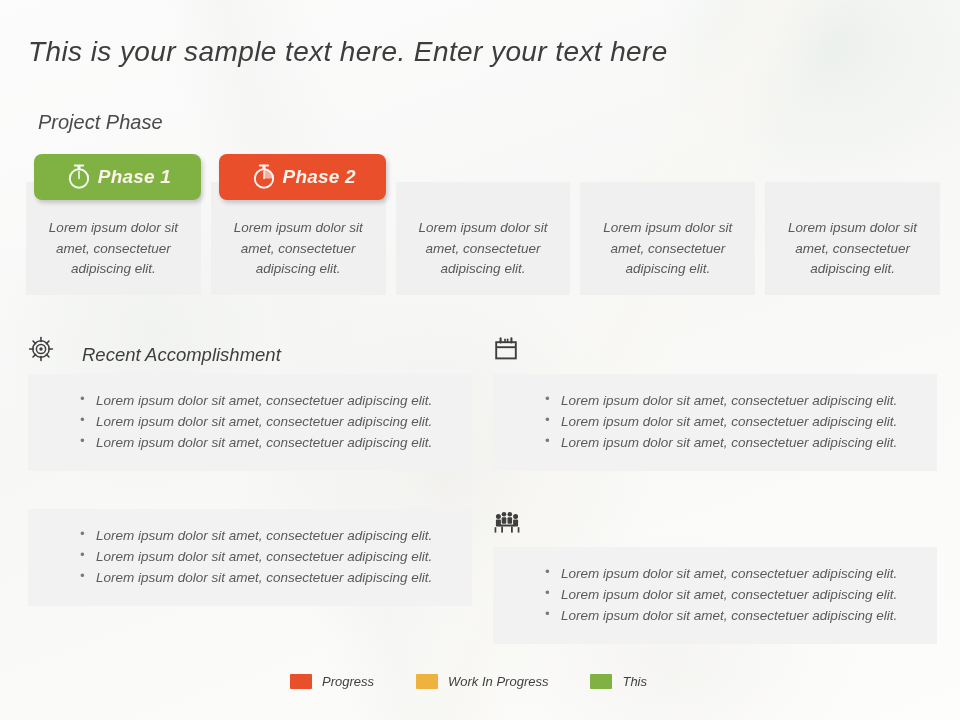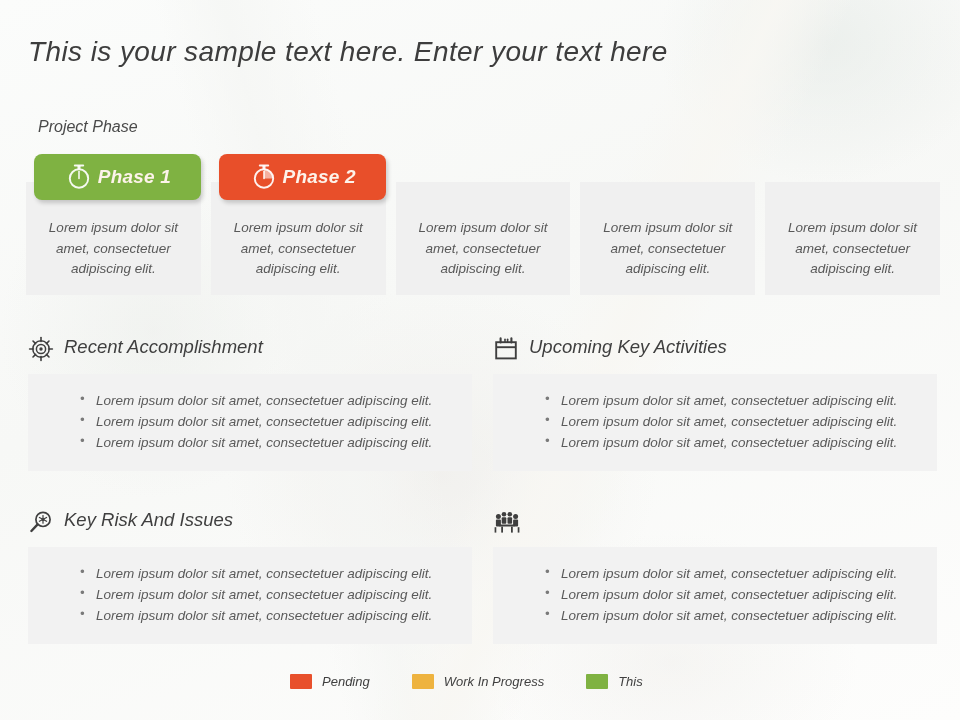--- a/index.html
+++ b/index.html
@@ -47,22 +47,22 @@
     letter-spacing: 0.4px;
     color: #3d3d3d;
     font-weight: 400;
     white-space: nowrap;
   }
 
   
   .phase-label {
     position: absolute;
     left: 38px;
-    top: 118px;
-    font-size: 16px;
+    top: 111px;
+    font-size: 20px;
     color: #4a4a4a;
     font-weight: 400;
   }
 
   .phase-row {
     position: absolute;
     left: 26px;
     top: 148px;
     width: 914px;
     display: flex;
@@ -107,22 +107,22 @@
     letter-spacing: 0.2px;
   }
   .phase-head svg { display: block; }
 
   
   .section {
     position: absolute;
   }
   .sec-head {
     display: flex;
-    align-items: flex-start;
-    gap: 10px;
+    align-items: flex-end;
+    gap: 28px;
     margin-bottom: 8px;
   }
   .sec-title {
     font-size: 18.5px;
     color: #3f3f3f;
     font-weight: 400;
     white-space: nowrap;
   }
   .sec-icon { display: block; flex: 0 0 auto; }
   .sec-panel {
@@ -259,44 +259,30 @@
   <div class="section" id="section-1" style="left:493px; top:336px; width:444px;">
       <div class="sec-head">
         <span class="sec-icon"><svg width="26" height="26" viewBox="0 0 26 26" aria-hidden="true">
             <rect x="3.2" y="6.2" width="19.6" height="16.2" fill="none" stroke="#3f3f3f" stroke-width="1.9"></rect>
             <line x1="3.2" y1="11.2" x2="22.8" y2="11.2" stroke="#3f3f3f" stroke-width="1.9"></line>
             <line x1="7.6" y1="2.4" x2="7.6" y2="6.4" stroke="#3f3f3f" stroke-width="2.1" stroke-linecap="round"></line>
             <line x1="18.4" y1="2.4" x2="18.4" y2="6.4" stroke="#3f3f3f" stroke-width="2.1" stroke-linecap="round"></line>
             <line x1="12" y1="3.2" x2="12" y2="5.4" stroke="#3f3f3f" stroke-width="1.6" stroke-linecap="round"></line>
             <line x1="14.6" y1="3.2" x2="14.6" y2="5.4" stroke="#3f3f3f" stroke-width="1.6" stroke-linecap="round"></line>
           </svg></span>
-        <span class="sec-title">Upcoming Key Activities</span>
       </div>
       <div class="sec-panel">
         <ul>
           <li>Lorem ipsum dolor sit amet, consectetuer adipiscing elit.</li>
           <li>Lorem ipsum dolor sit amet, consectetuer adipiscing elit.</li>
           <li>Lorem ipsum dolor sit amet, consectetuer adipiscing elit.</li>
         </ul>
       </div>
     </div>
   <div class="section" id="section-2" style="left:28px; top:509px; width:444px;">
-      <div class="sec-head">
-        <span class="sec-icon"><svg width="26" height="26" viewBox="0 0 26 26" aria-hidden="true">
-            <circle cx="15" cy="10.4" r="7.1" fill="none" stroke="#3f3f3f" stroke-width="1.7"></circle>
-            <line x1="9.6" y1="15.4" x2="3.4" y2="22" stroke="#3f3f3f" stroke-width="2.4" stroke-linecap="round"></line>
-            <g stroke="#3f3f3f" stroke-width="1.2" stroke-linecap="round">
-              <line x1="15" y1="6.6" x2="15" y2="14.2"></line>
-              <line x1="11.4" y1="8.5" x2="18.6" y2="12.3"></line>
-              <line x1="18.6" y1="8.5" x2="11.4" y2="12.3"></line>
-            </g>
-            <circle cx="15" cy="10.4" r="1.5" fill="#3f3f3f"></circle>
-          </svg></span>
-        <span class="sec-title">Key Risk And Issues</span>
-      </div>
       <div class="sec-panel">
         <ul>
           <li>Lorem ipsum dolor sit amet, consectetuer adipiscing elit.</li>
           <li>Lorem ipsum dolor sit amet, consectetuer adipiscing elit.</li>
           <li>Lorem ipsum dolor sit amet, consectetuer adipiscing elit.</li>
         </ul>
       </div>
     </div>
   <div class="section" id="section-3" style="left:493px; top:509px; width:444px;">
       <div class="sec-head">
@@ -323,21 +309,21 @@
           <li>Lorem ipsum dolor sit amet, consectetuer adipiscing elit.</li>
           <li>Lorem ipsum dolor sit amet, consectetuer adipiscing elit.</li>
           <li>Lorem ipsum dolor sit amet, consectetuer adipiscing elit.</li>
         </ul>
       </div>
     </div>
 
   <div class="legend" id="legend">
       <div class="legend-item">
         <span class="swatch" style="background:#e8502c"></span>
-        <span class="legend-label">Pending</span>
+        <span class="legend-label">Progress</span>
       </div>
       <div class="legend-item">
         <span class="swatch" style="background:#eeb33f"></span>
         <span class="legend-label">Work In Progress</span>
       </div>
       <div class="legend-item">
         <span class="swatch" style="background:#7fb242"></span>
         <span class="legend-label">This</span>
       </div>
     </div>

